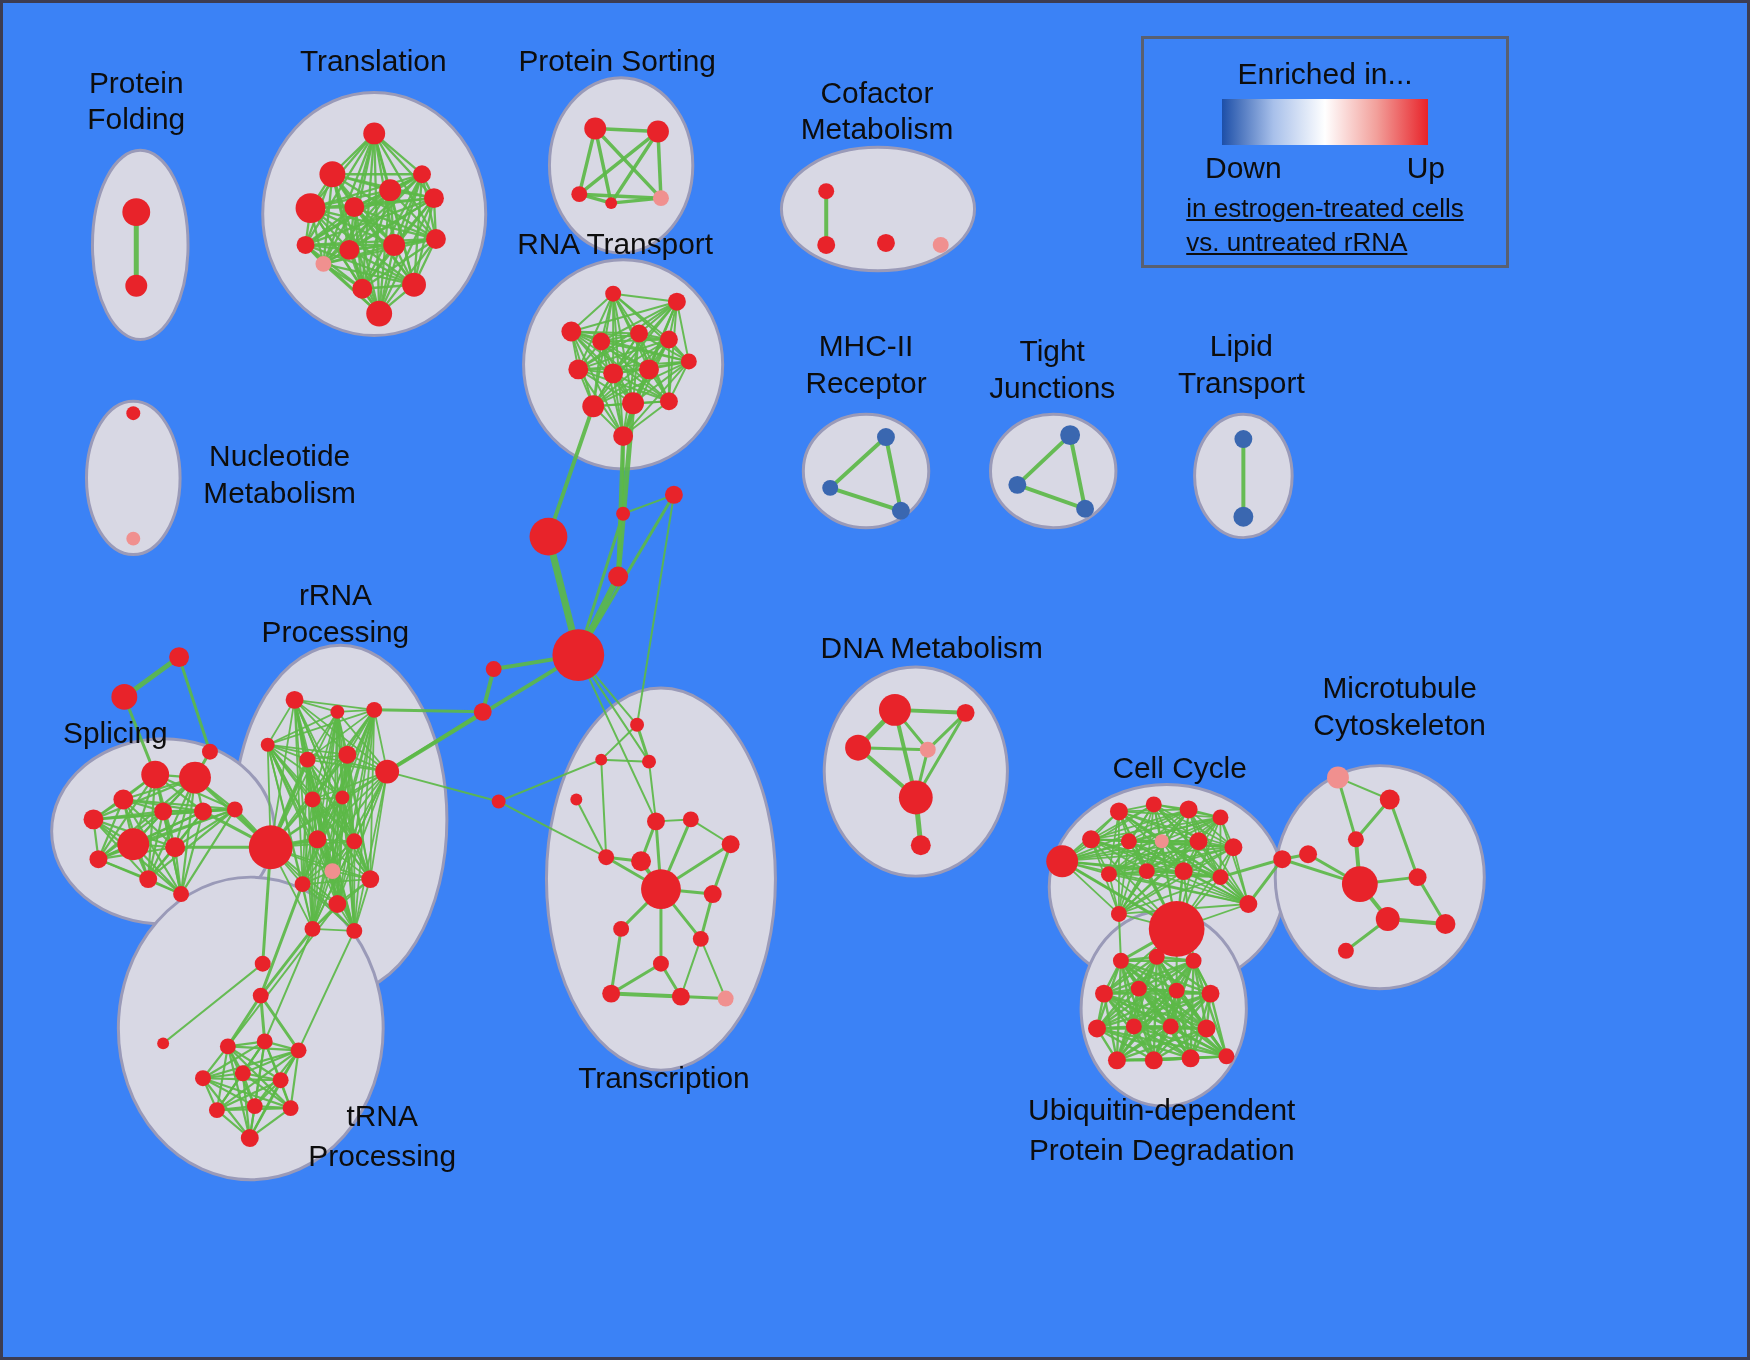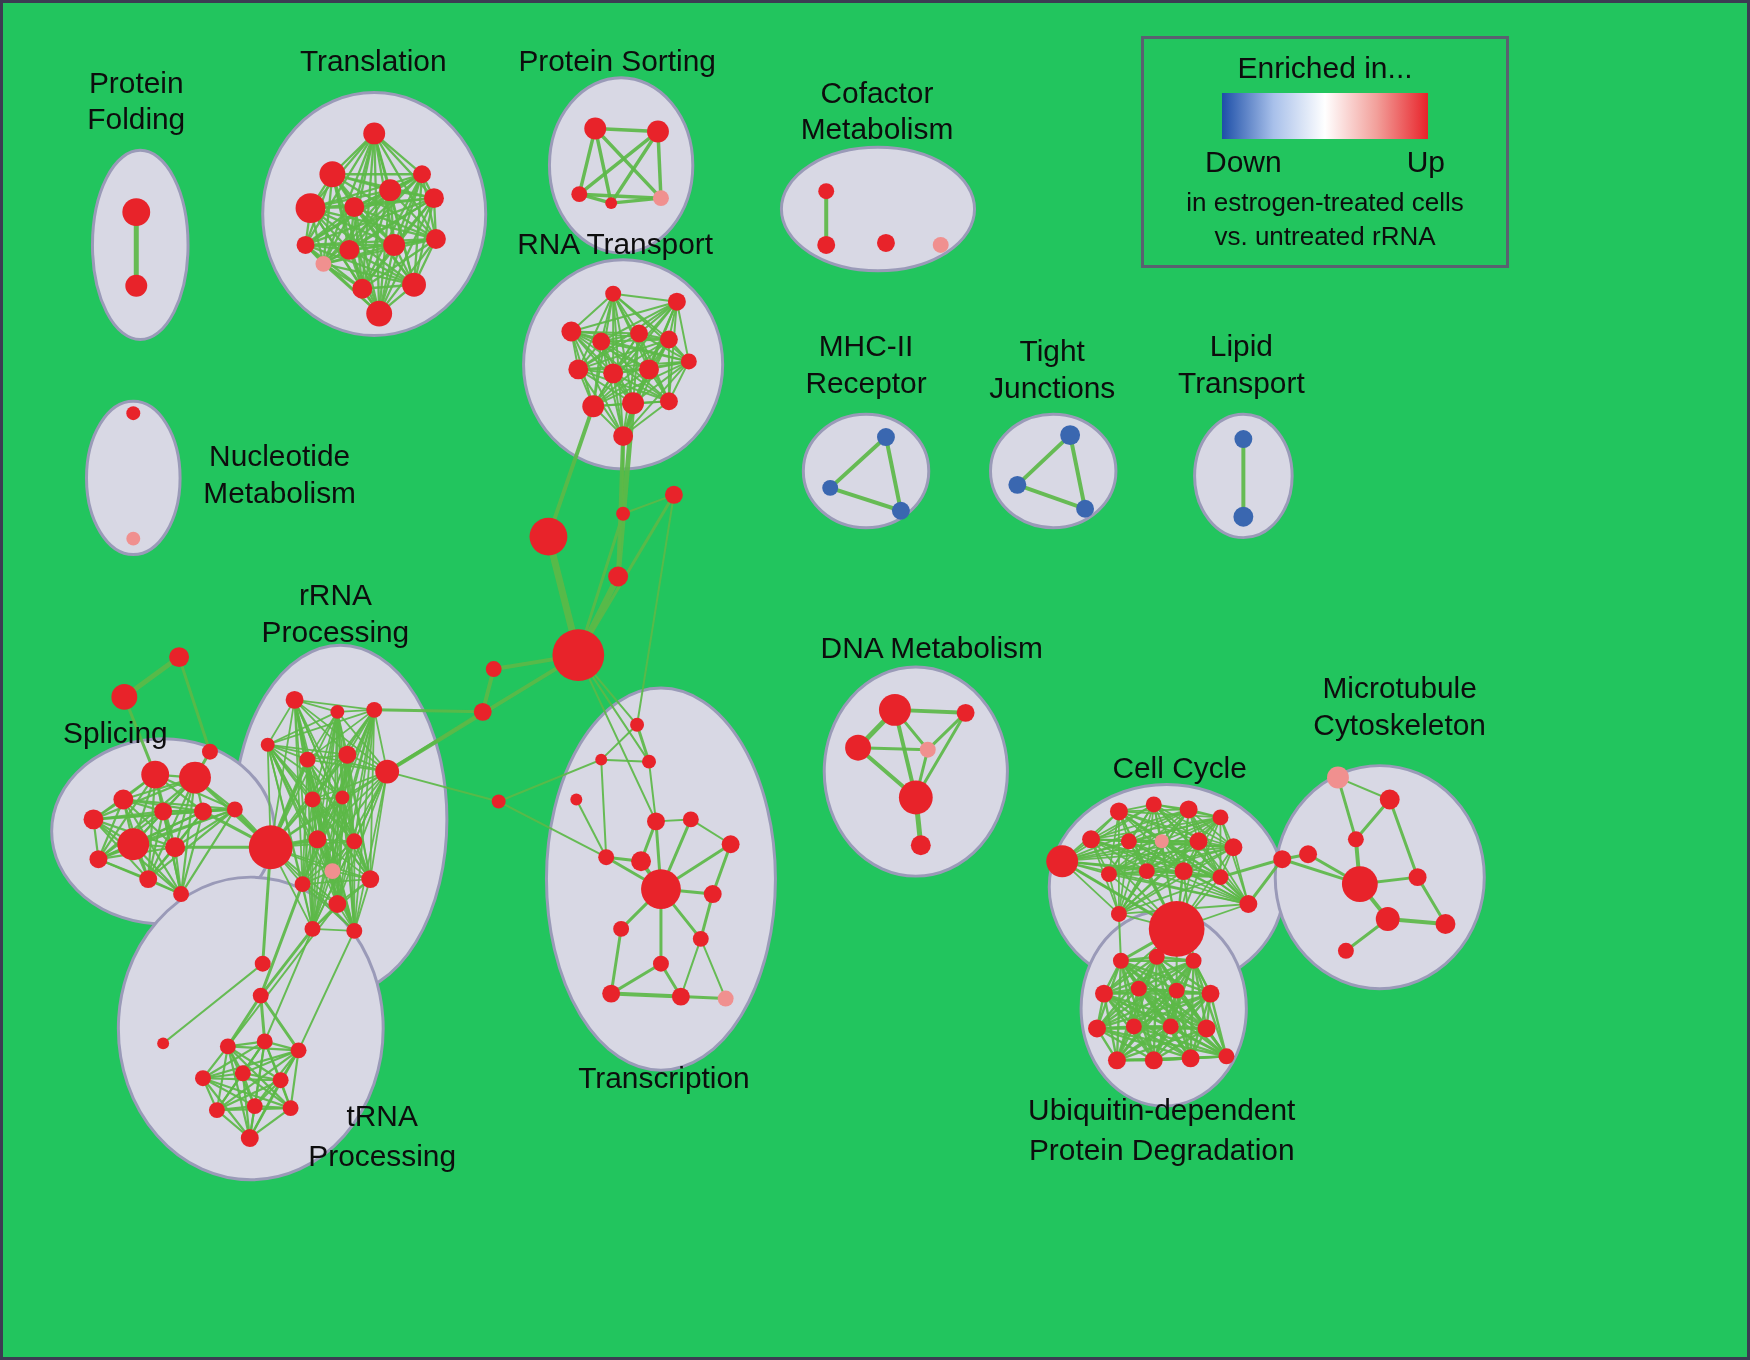--- a/index.html
+++ b/index.html
@@ -1,38 +1,38 @@
 <!DOCTYPE html>
 <html><head>
 <meta charset="utf-8">
 <style>
   html,body{margin:0;padding:0;}
   #figure{
     position:relative;
     width:1750px;height:1360px;
-    background:#22c55e;
+    background:#3b82f6;
     border:3px solid #3c3c52;
     box-sizing:border-box;
     font-family:"Liberation Sans", sans-serif;
     overflow:hidden;
   }
   #net{position:absolute;left:0;top:0;width:100%;height:100%;}
   #net text{font-family:"Liberation Sans", sans-serif;}
   .legend{
     position:absolute;
     left:1138px;top:33px;width:368px;height:232px;
     border:3px solid #596070;
     box-sizing:border-box;
     display:flex;flex-direction:column;align-items:center;
     color:#0d0d0d;
   }
-  .legend-title{font-size:30px;margin-top:12px;text-align:right;}
+  .legend-title{font-size:30px;margin-top:18px;text-align:right;}
   .legend-bar{width:206px;height:46px;margin-top:8px;}
   .legend-row{width:240px;display:flex;justify-content:space-between;font-size:30px;margin-top:6px;}
-  .legend-sub{font-size:26px;line-height:34px;margin-top:6px;text-align:center;}
+  .legend-sub{font-size:26px;line-height:34px;margin-top:6px;text-align:left;text-decoration:underline;}
 </style>
 </head>
 <body>
 
 <div id="figure">
 
   <svg id="net" viewBox="0 0 1750 1360">
       <ellipse cx="137" cy="243" rx="48" ry="95" fill="#d8d8e4" stroke="#9a9ab8" stroke-width="3"></ellipse>
       <ellipse cx="372" cy="212" rx="112" ry="122" fill="#d8d8e4" stroke="#9a9ab8" stroke-width="3"></ellipse>
       <ellipse cx="620" cy="163" rx="72" ry="88" fill="#d8d8e4" stroke="#9a9ab8" stroke-width="3"></ellipse>

